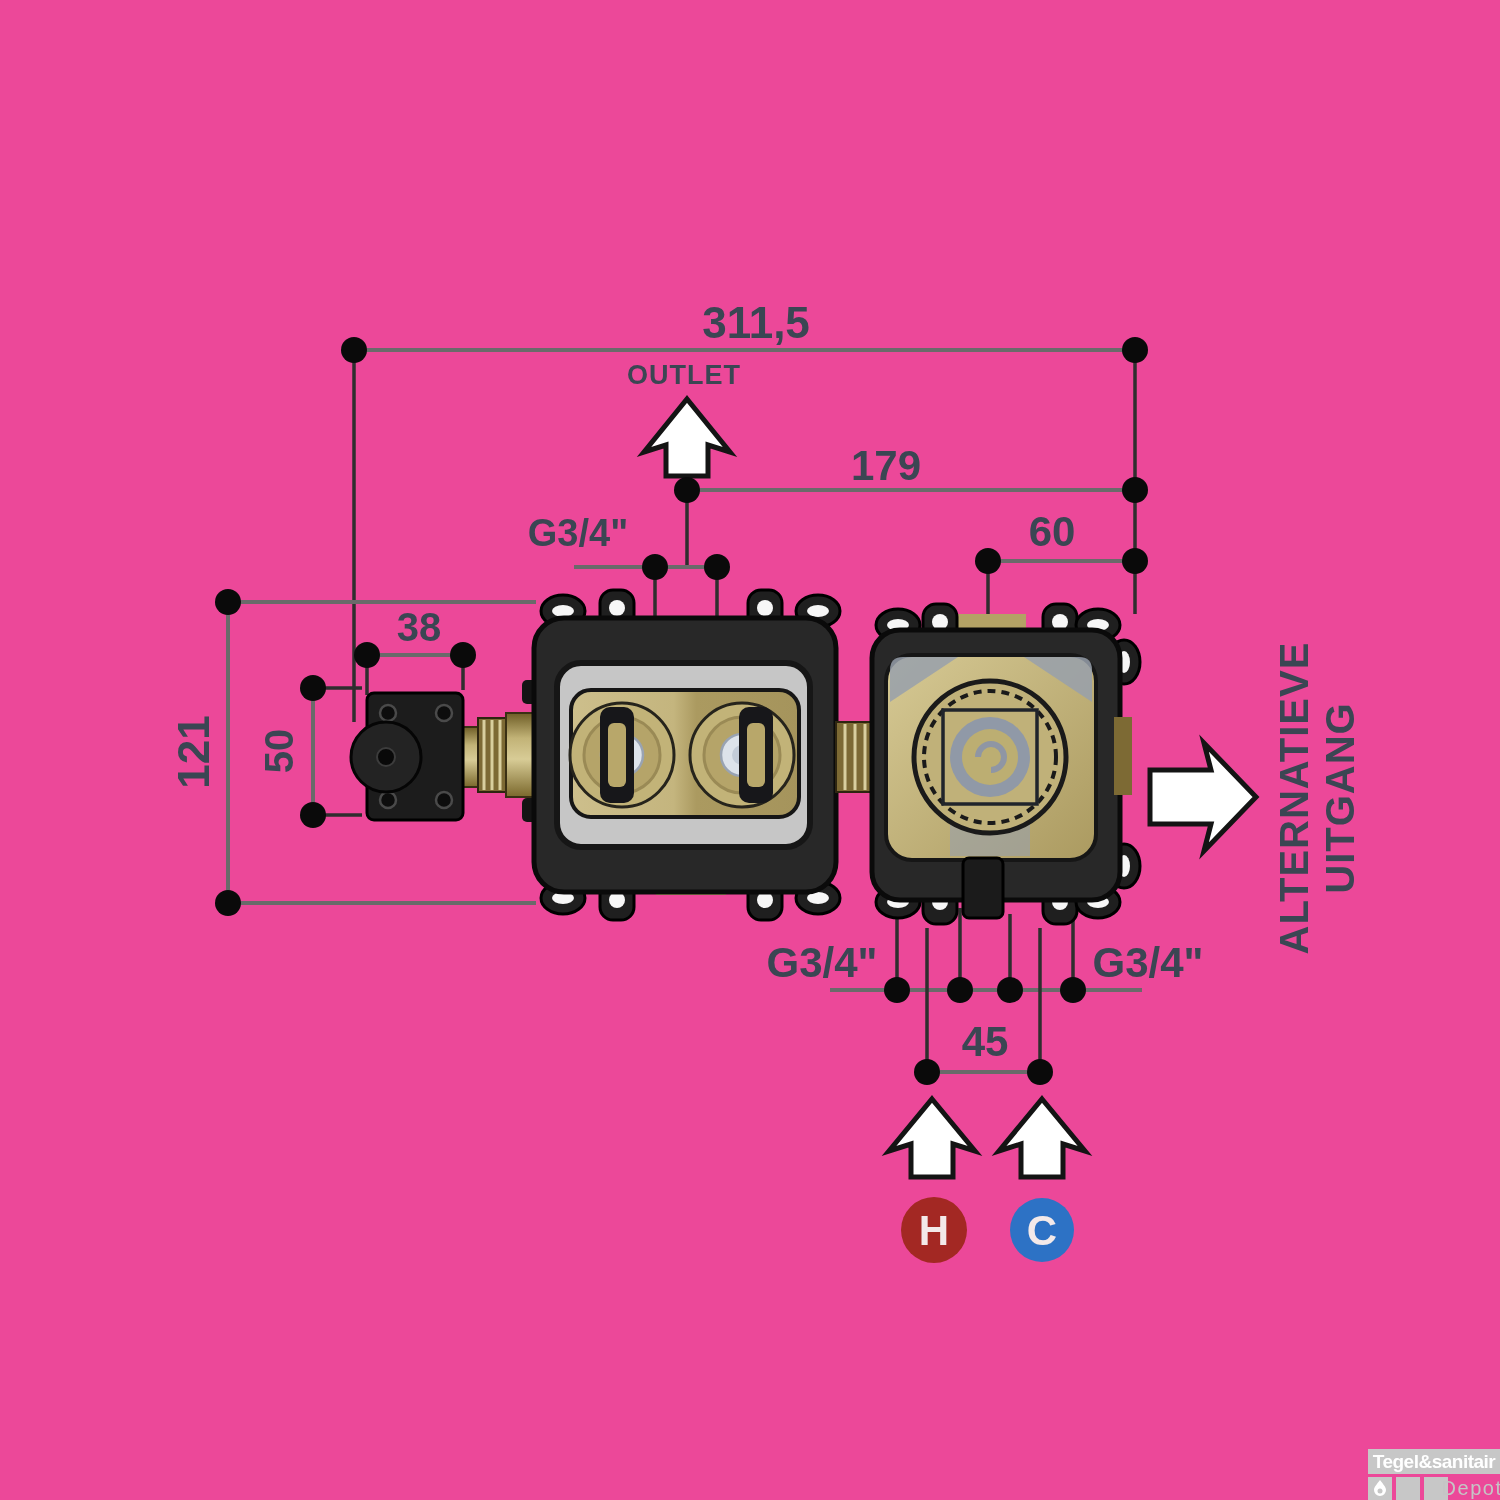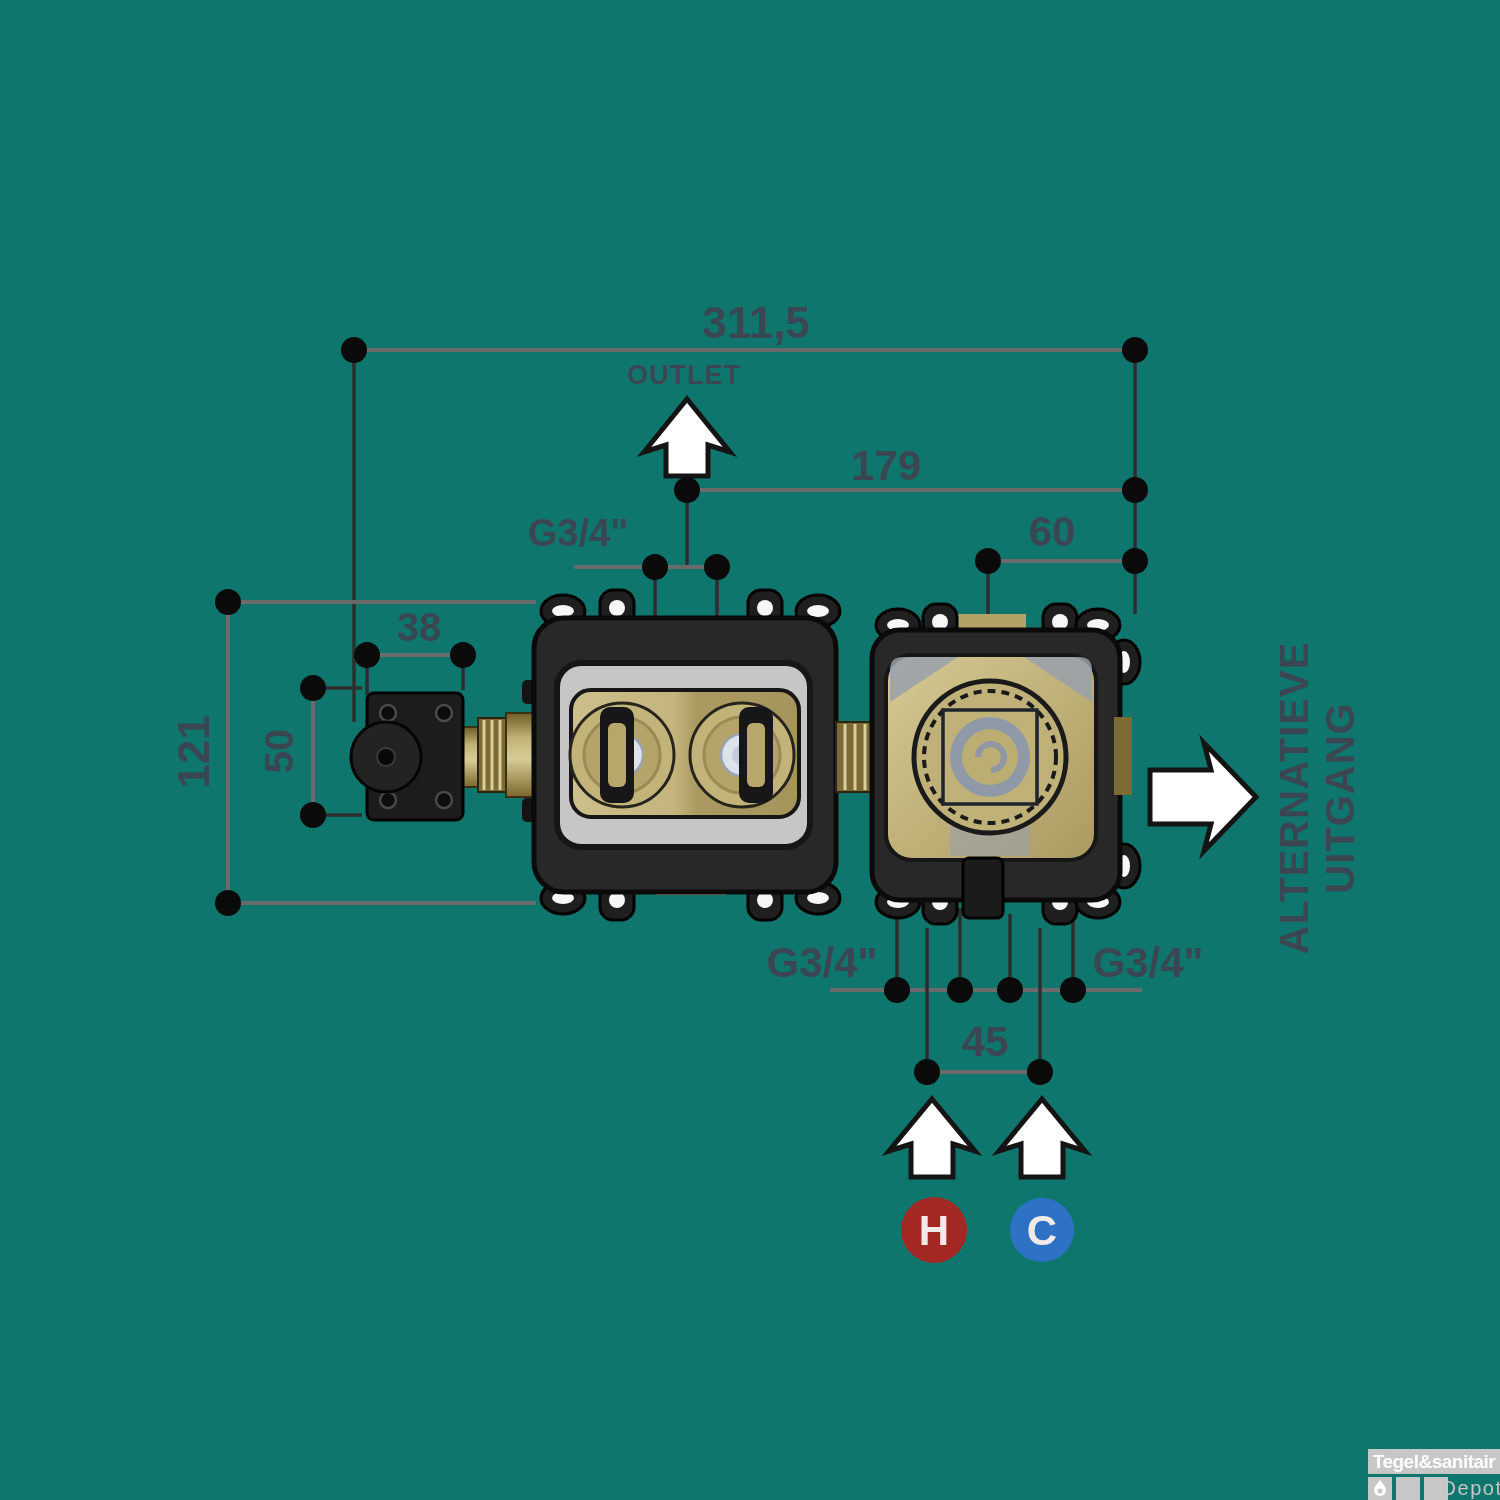--- a/index.html
+++ b/index.html
@@ -1,16 +1,16 @@
 <!DOCTYPE html>
 <html style="--hot: #a32823; --cold: #2d72c5; --label_text: #3b4653; --dim_line: #6a6a6a; --ext_line: #2e2e2e; --housing: #282828; --plate_gray: #c6c6c6; --brass: #b3a265; --brass_light: #cfc290; --brass_dark: #7d6a34; --steel_blue: #98a0ac;"><head>
 <meta charset="utf-8">
 <style>
   html,body{margin:0;padding:0;background:#ffffff;}
-  .stage{width:1500px;height:1500px;position:relative;background:#0f766e;overflow:hidden;}
+  .stage{width:1500px;height:1500px;position:relative;background:#ec4899;overflow:hidden;}
   svg{display:block;}
   text{font-family:"Liberation Sans","DejaVu Sans",sans-serif;}
   .dim-label{fill:var(--label_text);font-weight:700;}
   .dim-line{stroke:var(--dim_line);stroke-width:4;fill:none;}
   .ext-line{stroke:var(--ext_line);stroke-width:3.5;fill:none;}
   .dot{fill:#0a0a0a;}
   .arrow-outline{fill:#ffffff;stroke:#141414;stroke-width:5;stroke-linejoin:miter;}
   .lug{fill:#1f1f1f;stroke:#000;stroke-width:3;}
   .lug-hole{fill:#f7f7f7;}
   .badge-label{fill:#f3e9e9;font-weight:700;}

